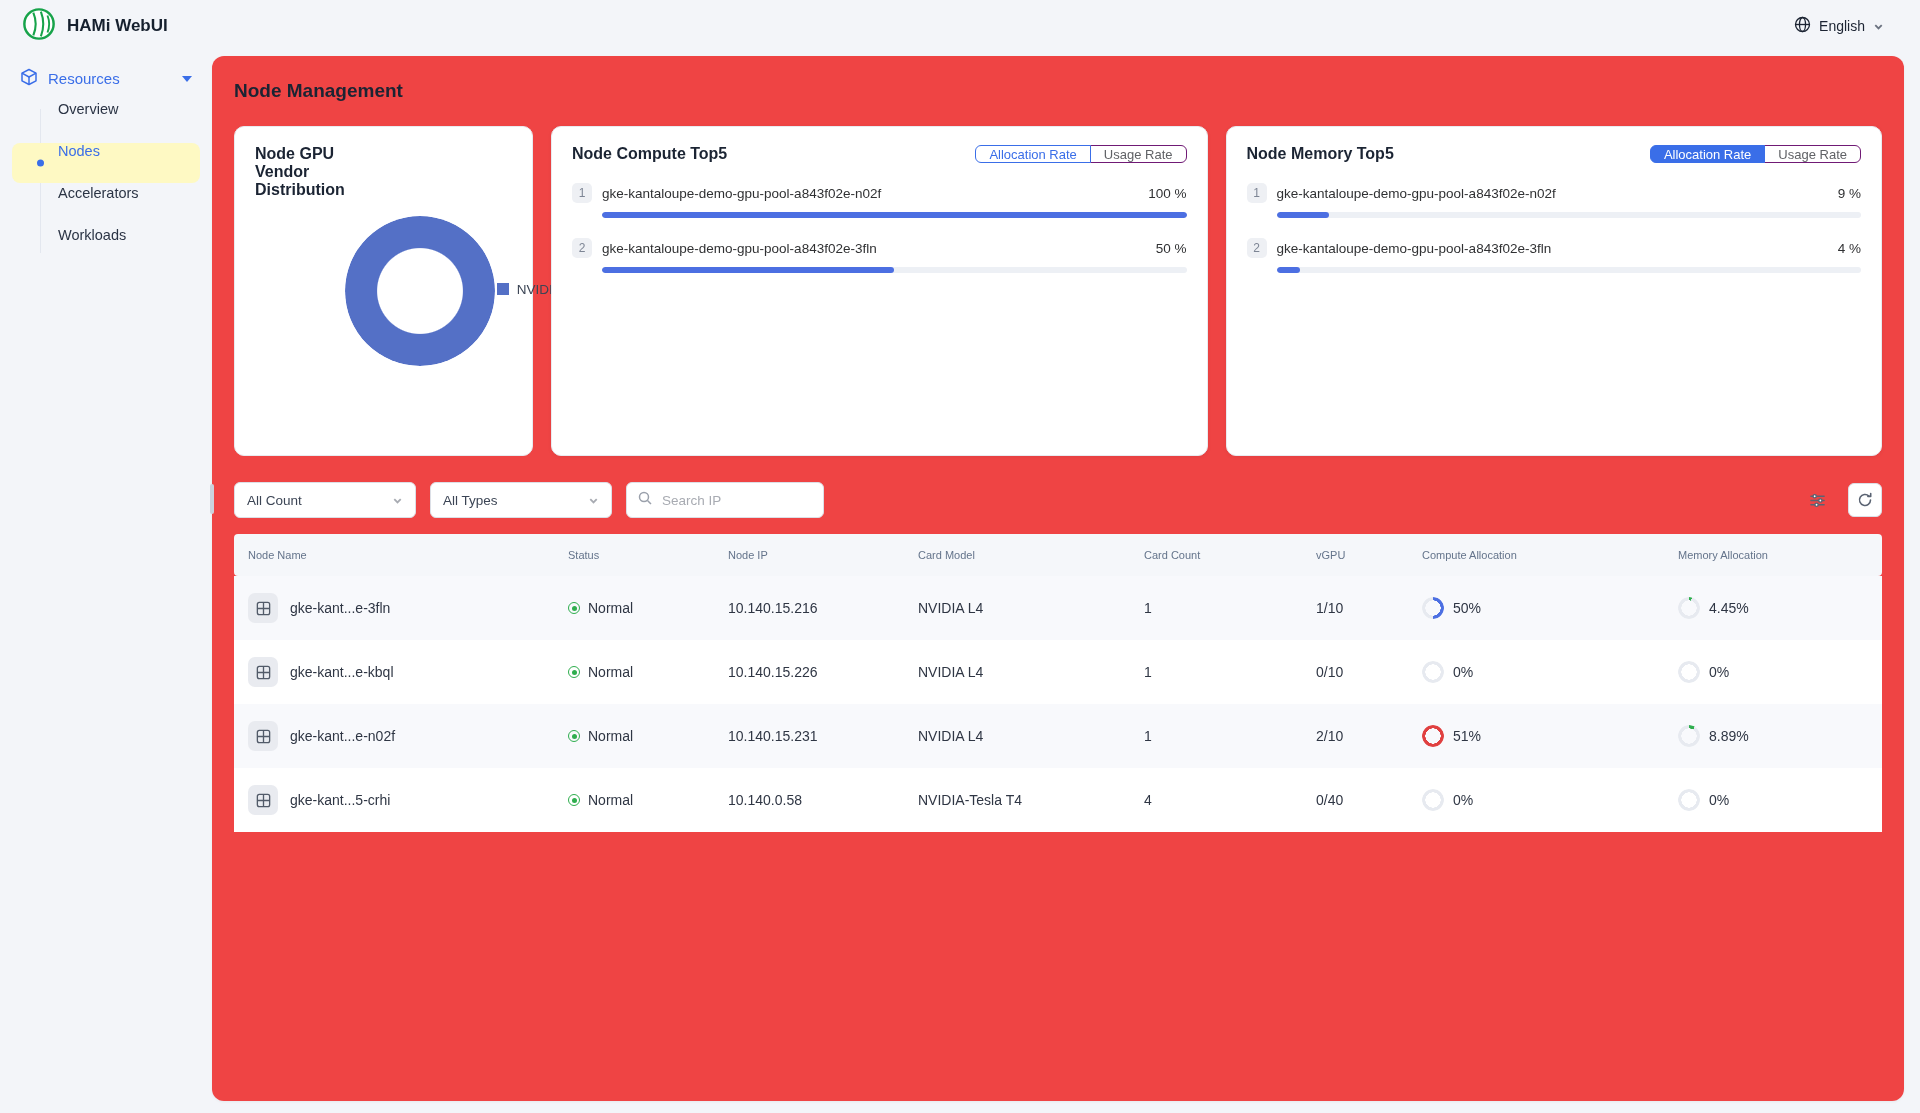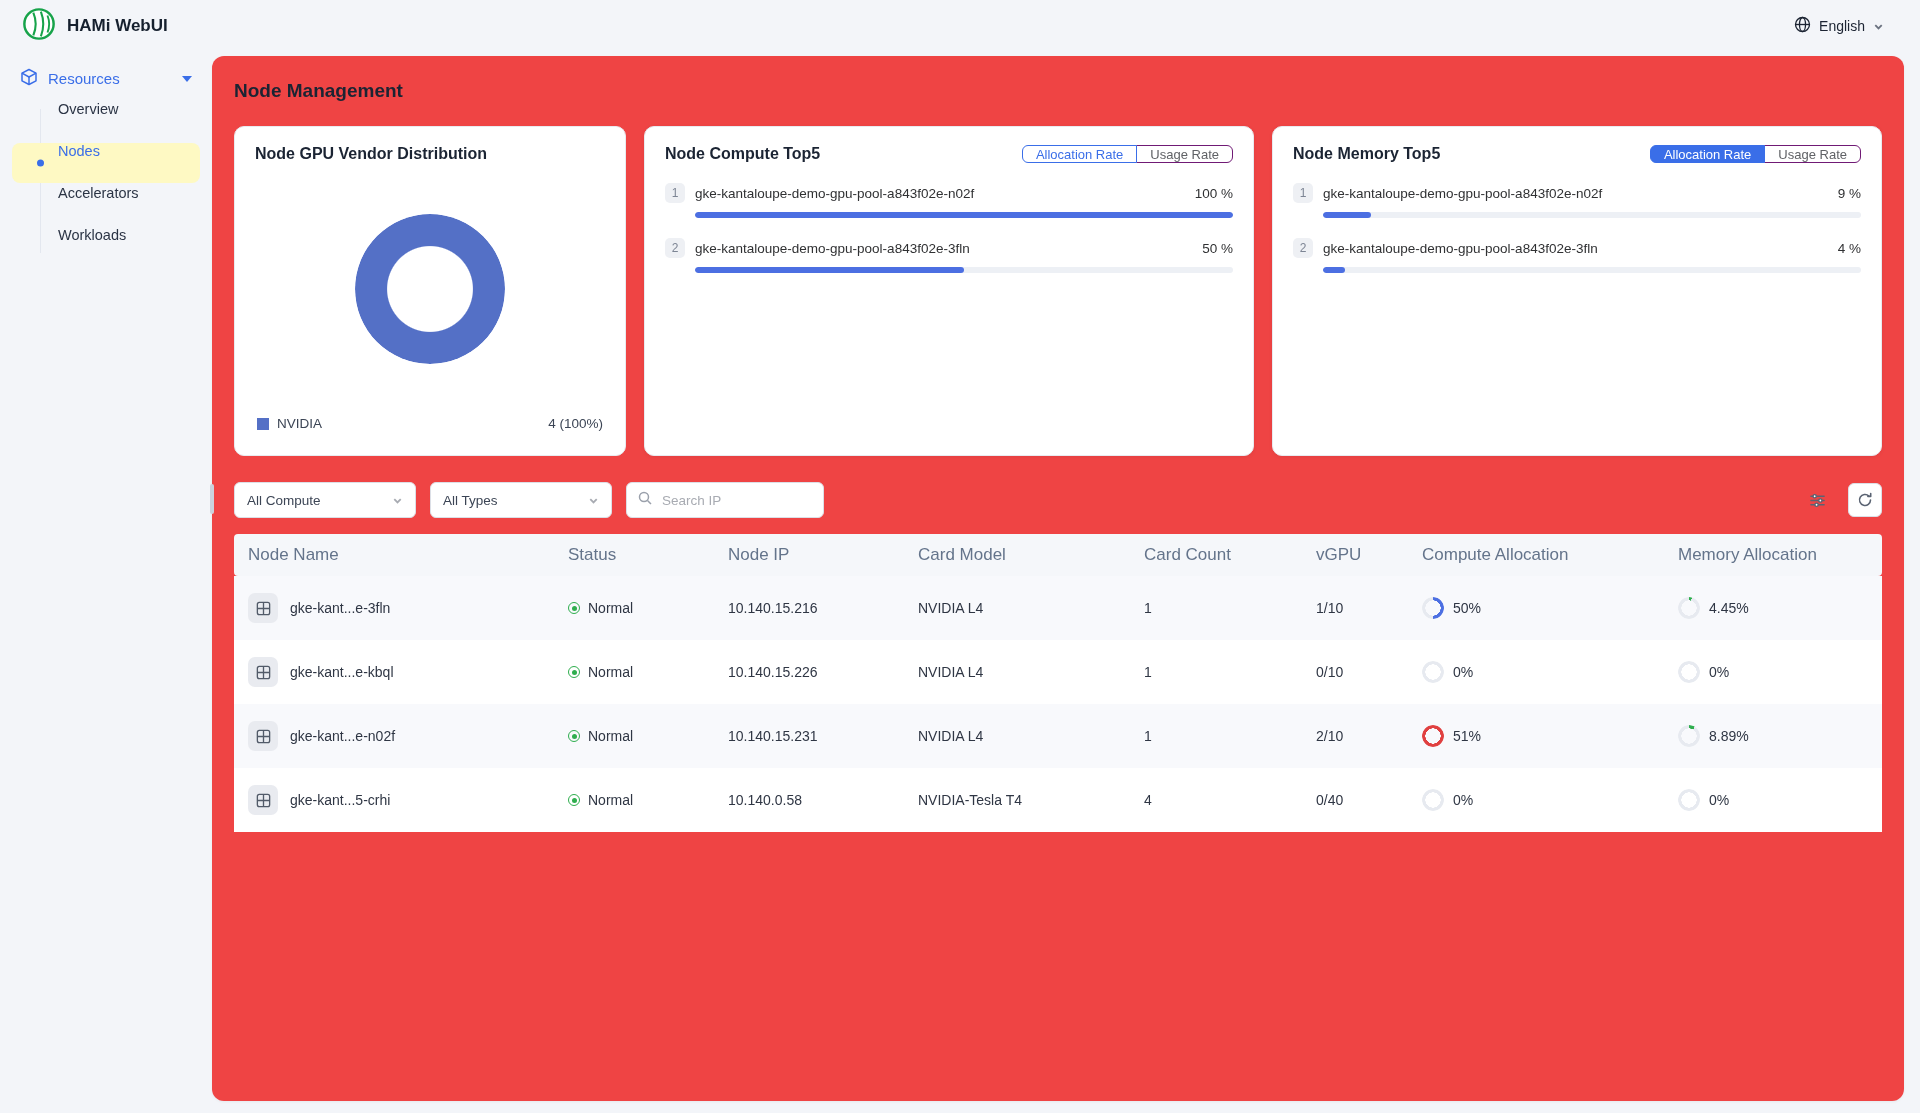--- a/index.html
+++ b/index.html
@@ -29,21 +29,21 @@
   .nav-item.active { background:#fef9c3; color:#3a6ee8; }
   .nav-item.active::before { content:''; position:absolute; left:25px; top:50%; transform:translateY(-50%); width:7px; height:7px; border-radius:50%; background:#3a6ee8; }
   .resize-handle { position:absolute; right:-2px; top:432px; width:4px; height:30px; border-radius:2px; background:#ccd2dd; cursor:col-resize; }
   
   .content { flex:1; background:#ef4444; border-radius:12px; margin:4px 16px 12px 0; padding:24px 22px; min-height:1045px; box-shadow:0 1px 3px rgba(16,24,40,.05); }
   .page-title { font-size:19px; font-weight:700; color:#1b2433; margin:0 0 24px; }
   
   .cards { display:flex; gap:18px; }
   .card { background:#fff; border:1px solid #e8ebf0; border-radius:10px; height:330px; padding:18px 20px; }
   .card h2 { font-size:16px; font-weight:700; color:#1b2433; margin:0; }
-  .vendor-card { width:392px; flex:none; display:flex; flex-direction:column; }
+  .vendor-card { width:299px; flex:none; display:flex; flex-direction:row; }
   .donut-wrap { flex:1; display:flex; align-items:center; justify-content:center; }
   .ringc { border-radius:50%;
     -webkit-mask: radial-gradient(closest-side, transparent calc(var(--hole) - 1.5%), #000 var(--hole));
             mask: radial-gradient(closest-side, transparent calc(var(--hole) - 1.5%), #000 var(--hole)); }
   .donut { width:150px; height:150px; --hole:58%; }
   .legend-row { display:flex; align-items:center; font-size:13.5px; color:#3c4555; padding:2px 2px 6px; }
   .legend-swatch { width:12px; height:12px; margin-right:8px; flex:none; }
   .legend-val { margin-left:auto; }
   .top5-card { flex:1; box-shadow:0 1px 4px rgba(16,24,40,.06); }
   .top5-head { display:flex; align-items:center; justify-content:space-between; margin-bottom:20px; }
@@ -65,21 +65,21 @@
   .select { width:182px; height:36px; border:1px solid #dcdfe6; border-radius:6px; background:#fff; display:flex; align-items:center; justify-content:space-between; padding:0 12px; font-size:13.5px; color:#3c4555; cursor:pointer; }
   .search-box { width:198px; height:36px; border:1px solid #dcdfe6; border-radius:6px; background:#fff; display:flex; align-items:center; gap:8px; padding:0 11px; }
   .search-box input { border:0; outline:0; width:100%; font-size:13.5px; font-family:inherit; color:#3c4555; background:transparent; }
   .search-box input::placeholder { color:#a8abb2; }
   .flex-spacer { flex:1; }
   .icon-btn { width:34px; height:34px; display:flex; align-items:center; justify-content:center; color:#5a6372; cursor:pointer; border-radius:6px; }
   .icon-btn.bordered { border:1px solid #dcdfe6; background:#fff; }
   
   .table { margin-top:16px; }
   .thead, .trow { display:grid; grid-template-columns:320px 160px 190px 226px 172px 106px 256px 1fr; align-items:center; padding:0 2px; }
-  .thead { background:#f5f7fa; border-radius:4px; height:42px; font-size:17px; color:#64748b; }
+  .thead { background:#f5f7fa; border-radius:4px; height:42px; font-size:11px; color:#64748b; }
   .th { padding:0 12px; }
   .trow { height:64px; font-size:14px; color:#2f3644; --row-bg:#fff; background:var(--row-bg); }
   .trow:nth-child(even) { --row-bg:#f8f9fc; }
   .td { padding:0 12px; }
   .name-cell { display:flex; align-items:center; gap:12px; }
   .chip { width:30px; height:30px; border-radius:7px; background:#e9ebf0; display:flex; align-items:center; justify-content:center; flex:none; }
   .status-cell { display:flex; align-items:center; gap:8px; }
   .status-dot { width:12px; height:12px; border:1.5px solid #2fae4e; border-radius:50%; display:inline-flex; align-items:center; justify-content:center; flex:none; }
   .status-dot::after { content:''; width:5px; height:5px; border-radius:50%; background:#2fae4e; }
   .ring-cell { display:flex; align-items:center; gap:9px; }
@@ -219,21 +219,21 @@
           </div>
           <div class="top-bar">
             <div class="top-fill" style="background: rgb(76, 111, 226); width: 4%;"></div>
           </div>
         </div>
       </section>
     </div>
 
     <div class="filter-row">
       <div class="select">
-        <span>All Compute</span>
+        <span>All Count</span>
         <svg class="chev" viewBox="0 0 12 12" style="stroke:#a8abb2">
             <path d="M2.5 4.5 L6 8 L9.5 4.5"></path>
           </svg>
       </div>
       <div class="select">
         <span>All Types</span>
         <svg class="chev" viewBox="0 0 12 12" style="stroke:#a8abb2">
             <path d="M2.5 4.5 L6 8 L9.5 4.5"></path>
           </svg>
       </div>

